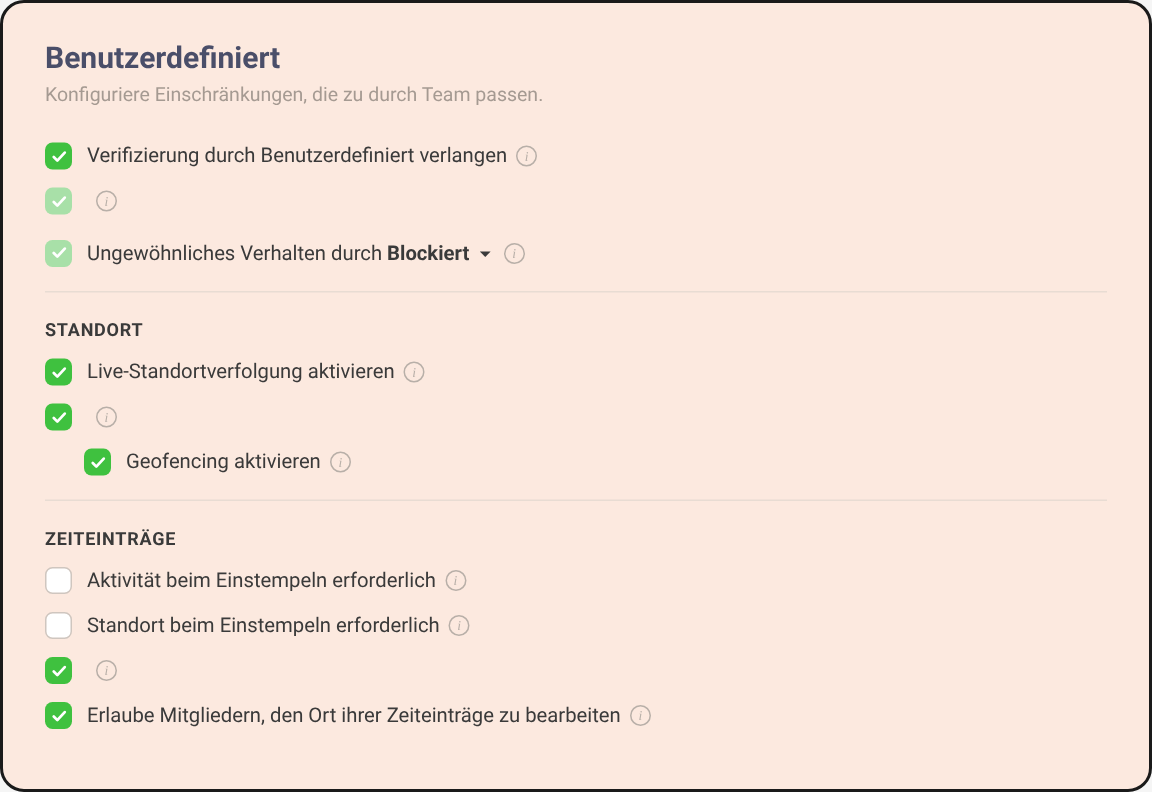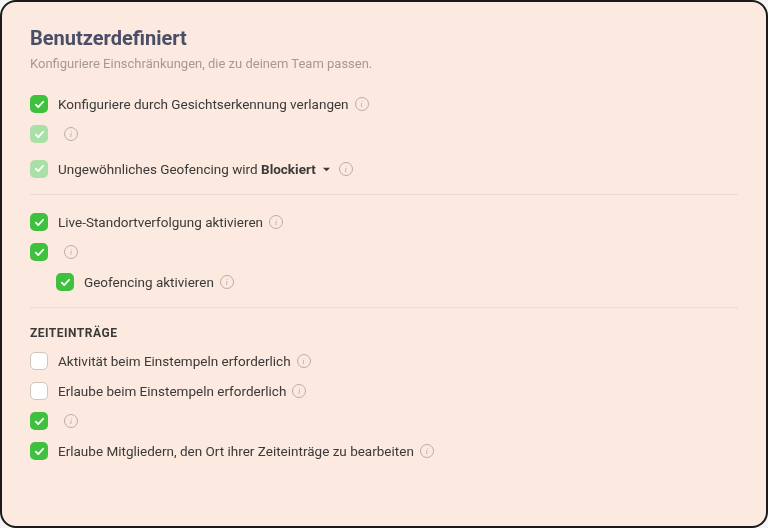--- a/index.html
+++ b/index.html
@@ -106,64 +106,65 @@
     margin: 16px 0 18px 0;
   }
   .section { }
 </style>
 </head>
 <body>
 
 <div class="panel">
 
   <div class="title">Benutzerdefiniert</div>
-  <div class="subtitle">Konfiguriere Einschränkungen, die zu deinem Team passen.</div>
+  <div class="subtitle">Konfiguriere Einschränkungen, die zu durch Team passen.</div>
 
   <div class="section">
 
     <div class="row">
       <div class="checkbox checked">
         <svg viewBox="0 0 12 12">
             <path d="M2 6.2 L4.6 8.8 L10 3" stroke="#fff" stroke-width="2" fill="none" stroke-linecap="round" stroke-linejoin="round"></path>
           </svg>
       </div>
-      <span class="label">Konfiguriere durch Gesichtserkennung verlangen</span>
+      <span class="label">Verifizierung durch Benutzerdefiniert verlangen</span>
       <span class="info-icon">i</span>
     </div>
 
     <div class="row">
       <div class="checkbox checked-disabled">
         <svg viewBox="0 0 12 12">
             <path d="M2 6.2 L4.6 8.8 L10 3" stroke="#fff" stroke-width="2" fill="none" stroke-linecap="round" stroke-linejoin="round"></path>
           </svg>
       </div>
       <span class="info-icon">i</span>
     </div>
 
     <div class="row" style="margin-top:16px;">
       <div class="checkbox checked-disabled">
         <svg viewBox="0 0 12 12">
             <path d="M2 6.2 L4.6 8.8 L10 3" stroke="#fff" stroke-width="2" fill="none" stroke-linecap="round" stroke-linejoin="round"></path>
           </svg>
       </div>
       <span class="label">
-        <span>Ungewöhnliches Geofencing wird </span><span class="bold">Blockiert</span>
+        <span>Ungewöhnliches Verhalten durch </span><span class="bold">Blockiert</span>
       </span>
       <span class="caret">
         <svg viewBox="0 0 10 10">
             <path d="M1 3 L5 7 L9 3 Z" fill="#3a3a3a"></path>
           </svg>
       </span>
       <span class="info-icon">i</span>
     </div>
   </div>
 
   <hr class="divider">
 
   <div class="section">
+    <div class="section-header">STANDORT</div>
 
     <div class="row">
       <div class="checkbox checked">
         <svg viewBox="0 0 12 12">
             <path d="M2 6.2 L4.6 8.8 L10 3" stroke="#fff" stroke-width="2" fill="none" stroke-linecap="round" stroke-linejoin="round"></path>
           </svg>
       </div>
       <span class="label">Live-Standortverfolgung aktivieren</span>
       <span class="info-icon">i</span>
     </div>
@@ -194,21 +195,21 @@
     <div class="section-header">ZEITEINTRÄGE</div>
 
     <div class="row">
       <div class="checkbox unchecked"></div>
       <span class="label">Aktivität beim Einstempeln erforderlich</span>
       <span class="info-icon">i</span>
     </div>
 
     <div class="row">
       <div class="checkbox unchecked"></div>
-      <span class="label">Erlaube beim Einstempeln erforderlich</span>
+      <span class="label">Standort beim Einstempeln erforderlich</span>
       <span class="info-icon">i</span>
     </div>
 
     <div class="row">
       <div class="checkbox checked">
         <svg viewBox="0 0 12 12">
             <path d="M2 6.2 L4.6 8.8 L10 3" stroke="#fff" stroke-width="2" fill="none" stroke-linecap="round" stroke-linejoin="round"></path>
           </svg>
       </div>
       <span class="info-icon">i</span>

